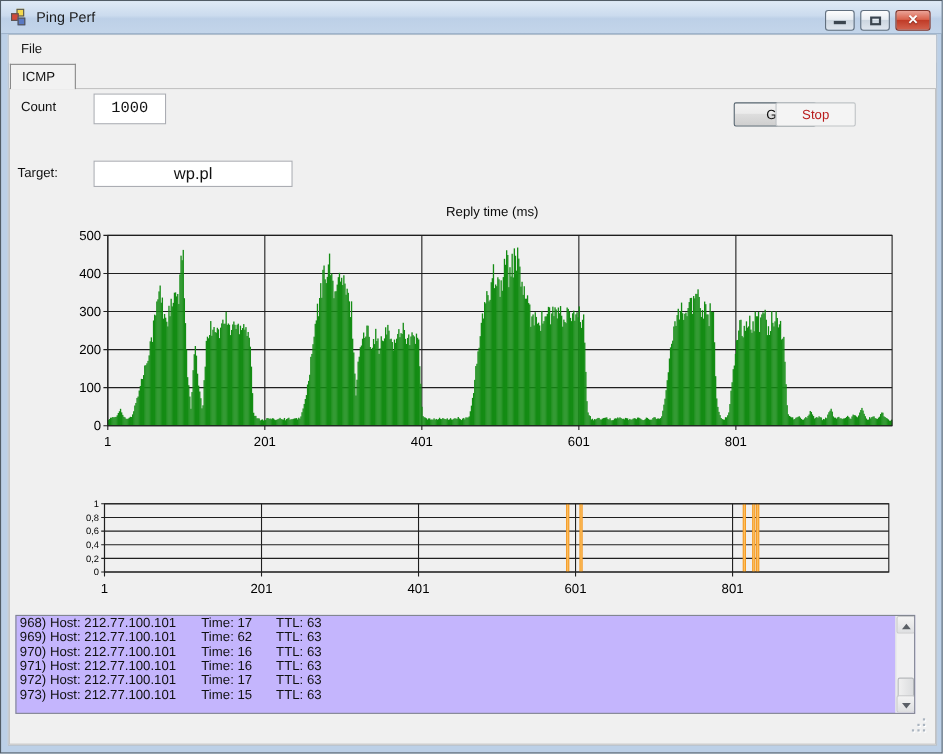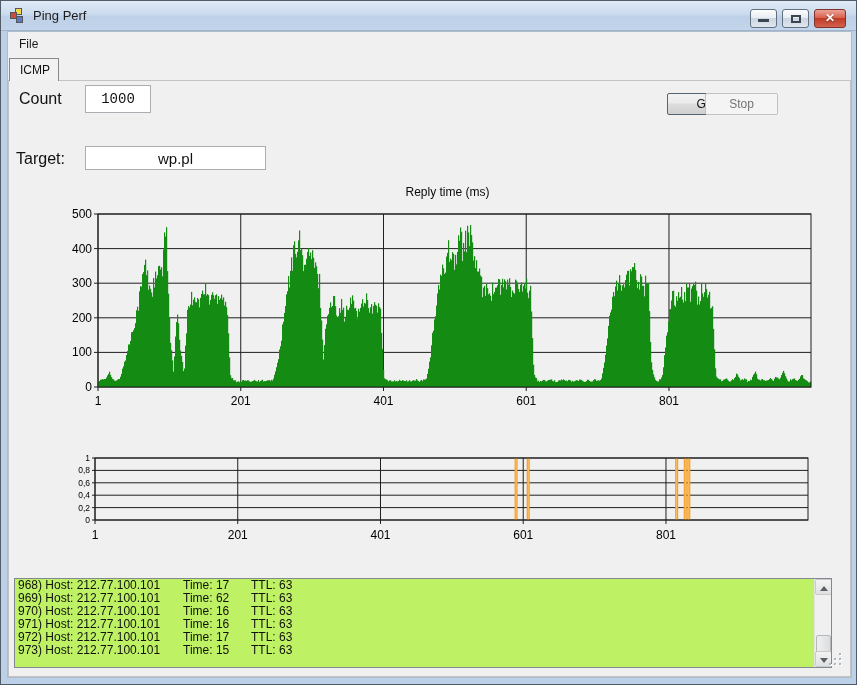--- a/index.html
+++ b/index.html
@@ -22,35 +22,35 @@
   .winbtn.close{width:32px;border-color:#7e342b;background:linear-gradient(180deg,#eba397,#d9624c 45%,#c03b27 50%,#d2624e);}
   .winbtn .glyph-min{position:absolute;left:7px;bottom:5px;width:11px;height:3px;background:#3c4650;}
   .winbtn .glyph-max{position:absolute;left:8px;top:5px;width:10px;height:8px;border:2px solid #3c4650;background:transparent;}
   .winbtn .glyph-close{position:absolute;left:0;top:1px;width:100%;text-align:center;color:#fff;font-size:12px;font-weight:bold;text-shadow:0 1px 1px #7c2217;}
   
   .client{position:absolute;left:6px;top:30px;width:845px;height:647px;background:#f0f0f0;border:1px solid #aebbc9;}
   
   .menubar{position:absolute;left:7px;top:31px;width:843px;height:25px;background:#f0f0f0;}
   .menu-item{display:inline-block;padding:5px 11px;font-size:12px;color:#1a1a1a;}
   
-  .tab{position:absolute;left:8px;top:57px;height:23px;padding:4px 8px 0 10px;font-size:12px;
+  .tab{position:absolute;left:8px;top:57px;height:23px;padding:4px 18px 0 10px;font-size:12px;
     background:#f2f2f2;border:1px solid #898989;border-bottom:none;z-index:3;color:#111;}
   .tabpage{position:absolute;left:7px;top:79px;width:843px;height:597px;background:#f0f0f0;border:1px solid #c3c3c3;}
   
-  .lbl{position:absolute;font-size:16px;color:#111;}
+  .lbl{position:absolute;font-size:12px;color:#111;}
   .tb{position:absolute;border:1px solid #abadb3;background:#fff;text-align:center;font-size:14px;color:#111;padding:0;}
   .btn{position:absolute;height:22px;font-size:12px;text-align:center;line-height:20px;border-radius:2px;}
   .btn.go{left:622px;top:92px;width:75px;border:1px solid #56646f;color:#111;
     background:linear-gradient(180deg,#f2f2f2,#ebebeb 45%,#dddddd 50%,#cfcfcf);margin-left:44px;}
-  .btn.stop{left:704px;top:92px;width:73px;border:1px solid #bfc3c6;color:#737373;background:#f4f4f4;}
+  .btn.stop{left:704px;top:92px;width:73px;border:1px solid #bfc3c6;color:#b91c1c;background:#f4f4f4;}
   
   .chart-title{position:absolute;left:0;width:100%;text-align:center;font-size:12px;color:#0a0a0a;margin-left:19px;}
   .chart-svg{position:absolute;}
   
-  .listbox{position:absolute;left:13px;top:558px;width:818px;height:90px;background:#bef264;border:1px solid #828790;overflow:hidden;margin-top:19px;}
+  .listbox{position:absolute;left:13px;top:558px;width:818px;height:90px;background:#c4b5fd;border:1px solid #828790;overflow:hidden;}
   .logrow{display:flex;padding-left:3px;font-size:12px;line-height:13px;color:#111;white-space:pre;}
   .logrow .c1{width:165px;}
   .logrow .c2{width:68px;}
   
   .vscroll{position:absolute;right:0;top:0;width:17px;height:88px;background:#f0f0f1;border-left:1px solid #e2e3e4;}
   .sb-btn{position:absolute;left:0;width:17px;height:16px;background:linear-gradient(180deg,#f3f3f3,#dfe0e2);border:1px solid #c9cacc;border-radius:2px;}
   .sb-up{top:0;}
   .sb-down{bottom:0;}
   .sb-arrow-up{position:absolute;left:4px;top:6px;width:0;height:0;border-left:4px solid transparent;border-right:4px solid transparent;border-bottom:5px solid #5a5f66;}
   .sb-arrow-down{position:absolute;left:4px;top:6px;width:0;height:0;border-left:4px solid transparent;border-right:4px solid transparent;border-top:5px solid #5a5f66;}

